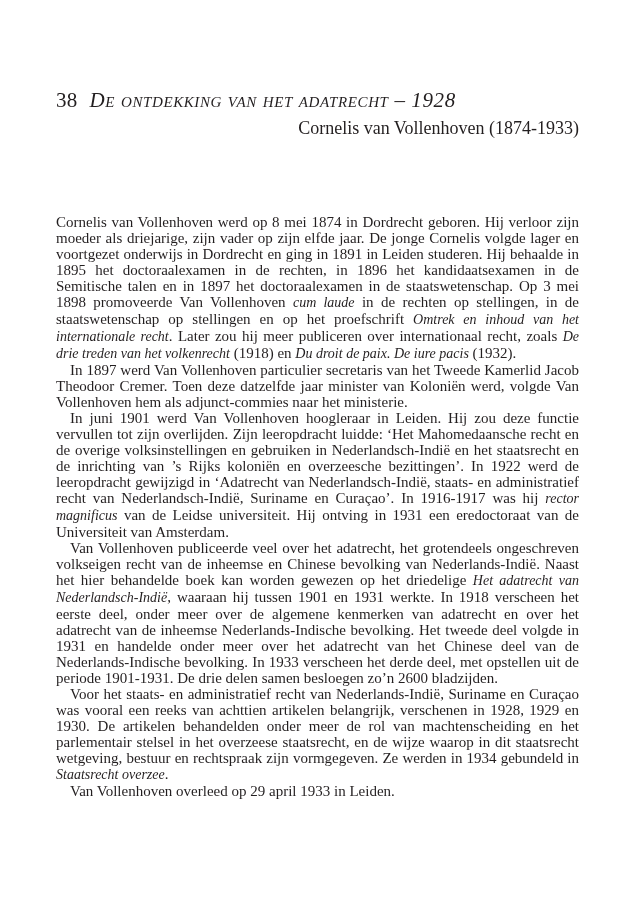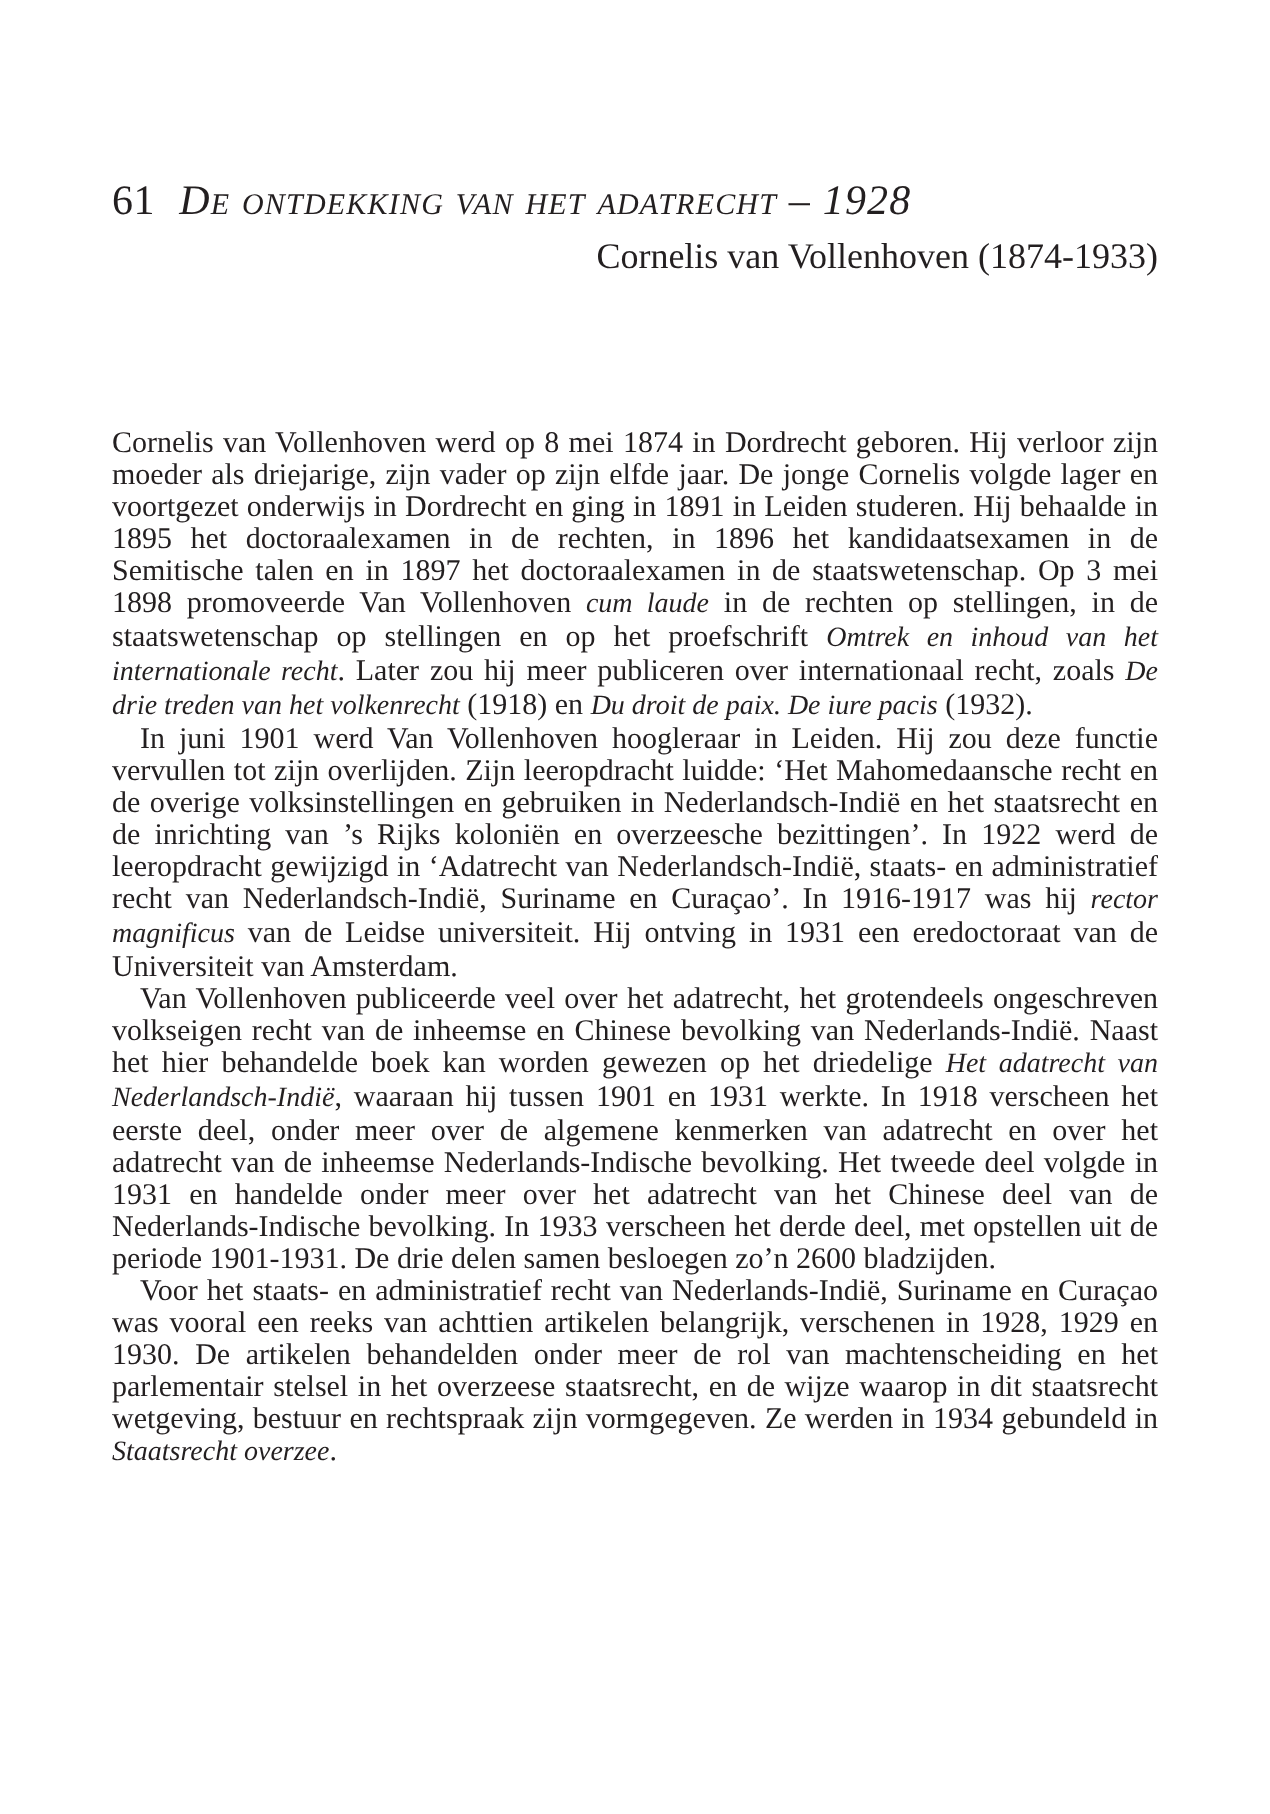--- a/index.html
+++ b/index.html
@@ -65,23 +65,25 @@
     .body-text em {
       font-style: italic;
       font-size: 14px;
     }
   </style>
 </head>
 <body>
 
 <div class="page">
   <h1 class="chapter-heading" style="margin:0;font-weight:normal;">
-    <span class="chapter-number">61</span><span class="chapter-title">De ontdekking van het adatrecht – 1928</span>
+    <span class="chapter-number">38</span><span class="chapter-title">De ontdekking van het adatrecht – 1928</span>
   </h1>
   <div class="chapter-subtitle">Cornelis van Vollenhoven (1874-1933)</div>
 
   <div class="body-text">
     <p><span>Cornelis van Vollenhoven werd op 8 mei 1874 in Dordrecht geboren. Hij verloor zijn moeder als driejarige, zijn vader op zijn elfde jaar. De jonge Cornelis volgde lager en voortgezet onderwijs in Dordrecht en ging in 1891 in Leiden studeren. Hij behaalde in 1895 het doctoraalexamen in de rechten, in 1896 het kandidaatsexamen in de Semitische talen en in 1897 het doctoraalexamen in de staatswetenschap. Op 3 mei 1898 promoveerde Van Vollenhoven </span><em>cum laude</em><span> in de rechten op stellingen, in de staatswetenschap op stellingen en op het proefschrift </span><em>Omtrek en inhoud van het internationale recht</em><span>. Later zou hij meer publiceren over internationaal recht, zoals </span><em>De drie treden van het volkenrecht</em><span> (1918) en </span><em>Du droit de paix. De iure pacis</em><span> (1932).</span></p>
+    <p class="indent"><span>In 1897 werd Van Vollenhoven particulier secretaris van het Tweede Kamerlid Jacob Theodoor Cremer. Toen deze datzelfde jaar minister van Koloniën werd, volgde Van Vollenhoven hem als adjunct-commies naar het ministerie.</span></p>
     <p class="indent"><span>In juni 1901 werd Van Vollenhoven hoogleraar in Leiden. Hij zou deze functie vervullen tot zijn overlijden. Zijn leeropdracht luidde: ‘Het Mahomedaansche recht en de overige volksinstellingen en gebruiken in Nederlandsch-Indië en het staatsrecht en de inrichting van ’s Rijks koloniën en overzeesche bezittingen’. In 1922 werd de leeropdracht gewijzigd in ‘Adatrecht van Nederlandsch-Indië, staats- en administratief recht van Nederlandsch-Indië, Suriname en Curaçao’. In 1916-1917 was hij </span><em>rector magnificus</em><span> van de Leidse universiteit. Hij ontving in 1931 een eredoctoraat van de Universiteit van Amsterdam.</span></p>
     <p class="indent"><span>Van Vollenhoven publiceerde veel over het adatrecht, het grotendeels ongeschreven volkseigen recht van de inheemse en Chinese bevolking van Nederlands-Indië. Naast het hier behandelde boek kan worden gewezen op het driedelige </span><em>Het adatrecht van Nederlandsch-Indië</em><span>, waaraan hij tussen 1901 en 1931 werkte. In 1918 verscheen het eerste deel, onder meer over de algemene kenmerken van adatrecht en over het adatrecht van de inheemse Nederlands-Indische bevolking. Het tweede deel volgde in 1931 en handelde onder meer over het adatrecht van het Chinese deel van de Nederlands-Indische bevolking. In 1933 verscheen het derde deel, met opstellen uit de periode 1901-1931. De drie delen samen besloegen zo’n 2600 bladzijden.</span></p>
     <p class="indent"><span>Voor het staats- en administratief recht van Nederlands-Indië, Suriname en Curaçao was vooral een reeks van achttien artikelen belangrijk, verschenen in 1928, 1929 en 1930. De artikelen behandelden onder meer de rol van machtenscheiding en het parlementair stelsel in het overzeese staatsrecht, en de wijze waarop in dit staatsrecht wetgeving, bestuur en rechtspraak zijn vormgegeven. Ze werden in 1934 gebundeld in </span><em>Staatsrecht overzee</em><span>.</span></p>
+    <p class="indent"><span>Van Vollenhoven overleed op 29 april 1933 in Leiden.</span></p>
   </div>
 </div>
 
 </body></html>

